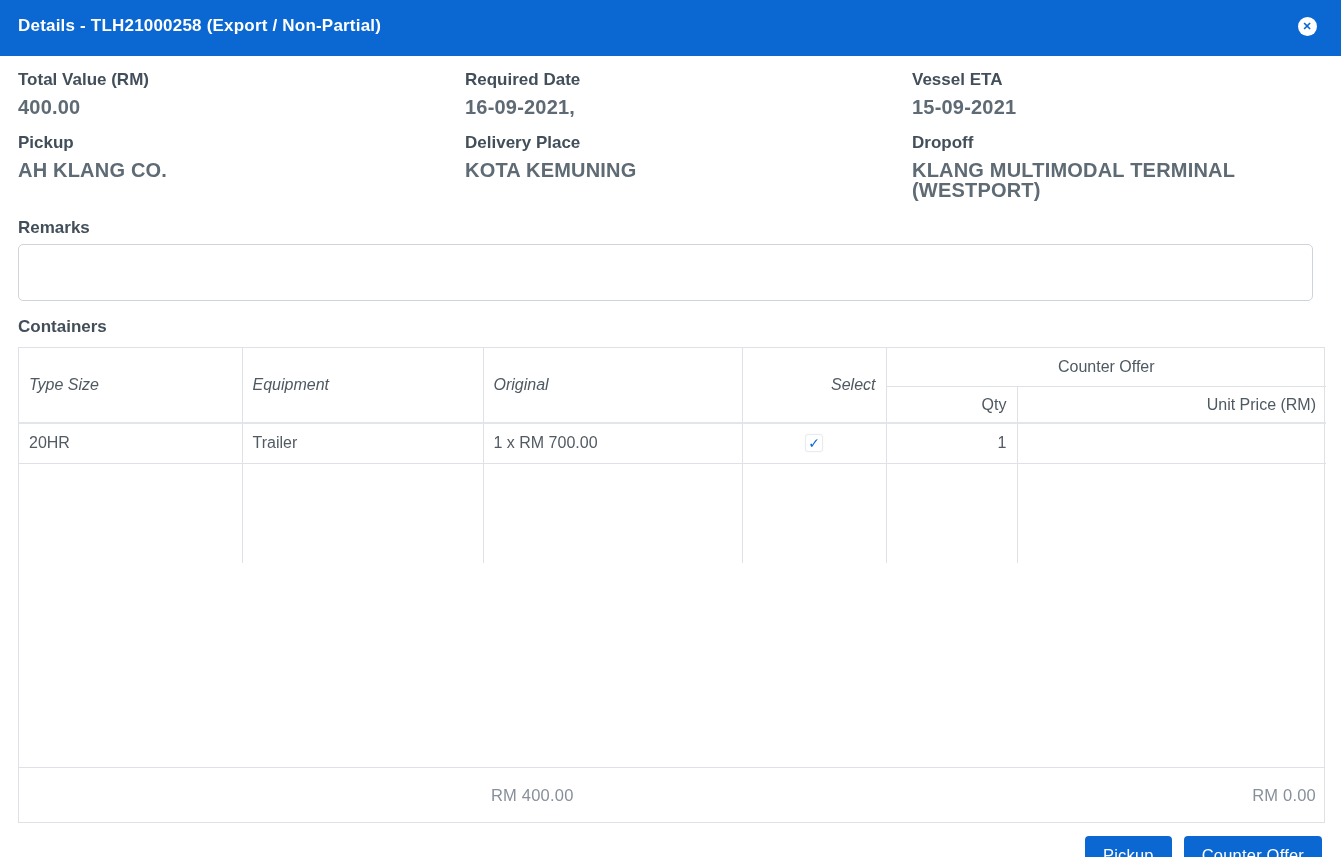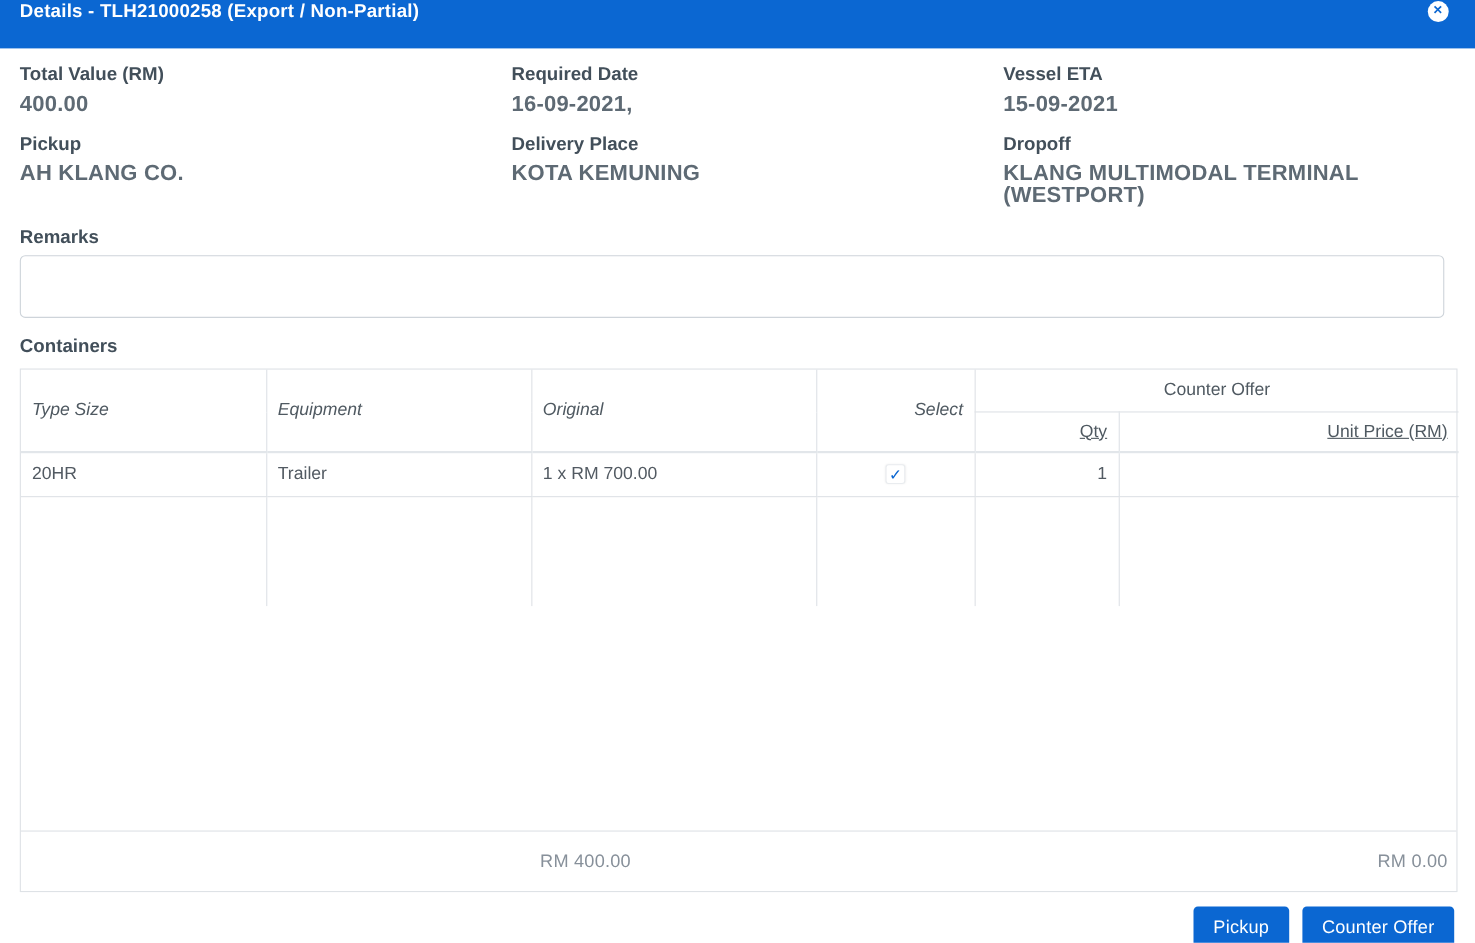--- a/index.html
+++ b/index.html
@@ -13,22 +13,22 @@
   }
   *{box-sizing:border-box;}
   html,body{margin:0;padding:0;}
   body{
     width:1341px;height:857px;overflow:hidden;background:#fff;
     font-family:"Liberation Sans","DejaVu Sans",sans-serif;
     -webkit-font-smoothing:antialiased;
   }
   
   .modal-header{
-    height:44px;background:var(--primary);color:#fff;
-    display:flex;align-items:flex-start;padding:0 24px 4px 18px;
+    height:56px;background:var(--primary);color:#fff;
+    display:flex;align-items:center;padding:0 24px 4px 18px;
   }
   .modal-title{font-size:17px;font-weight:700;letter-spacing:.2px;}
   .close-btn{
     margin-left:auto;width:20px;height:20px;border:none;background:transparent;
     padding:0;cursor:pointer;display:grid;place-items:center;
   }
   .close-circle{
     width:19px;height:19px;border-radius:50%;background:#fff;color:var(--primary);
     display:grid;place-items:center;font-size:11px;font-weight:700;line-height:1;
   }
@@ -65,21 +65,21 @@
   col.c1{width:223px}col.c2{width:241px}col.c3{width:259px}
   col.c4{width:144px}col.c5{width:131px}col.c6{width:309px}
   th,td{padding:0 10px;border-right:1px solid var(--border);}
   th:last-child,td:last-child{border-right:none;}
   thead th{
     font-weight:400;font-size:16px;color:#4f5961;text-align:left;vertical-align:middle;
   }
   .th-span{height:75px;border-bottom:2px solid var(--border-strong);font-style:italic;}
   .th-select{text-align:right;}
   .th-counter{height:38px;text-align:center;border-bottom:1px solid var(--border);}
-  .th-sub{height:36px;text-align:right;border-bottom:2px solid var(--border-strong);text-decoration:underline;}
+  .th-sub{height:36px;text-align:right;border-bottom:2px solid var(--border-strong);}
   tbody td{
     height:40px;font-size:16px;color:var(--cell);vertical-align:middle;
     border-bottom:1px solid var(--border);
   }
   td.center{text-align:center;}
   td.right{text-align:right;}
   tr.empty-row td{height:99px;border-bottom:none;}
   .checkbox{
     display:inline-grid;place-items:center;width:18px;height:18px;
     background:#fff;border:1px solid #e9ecef;border-radius:3px;

